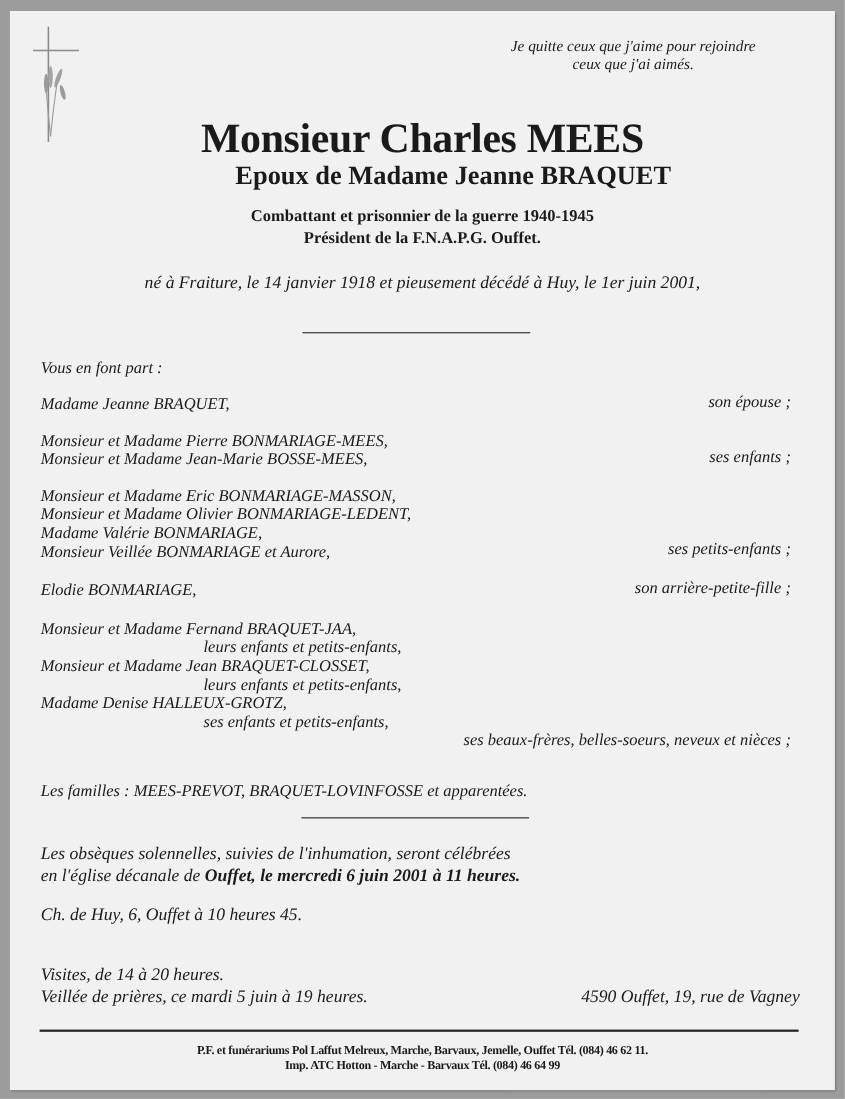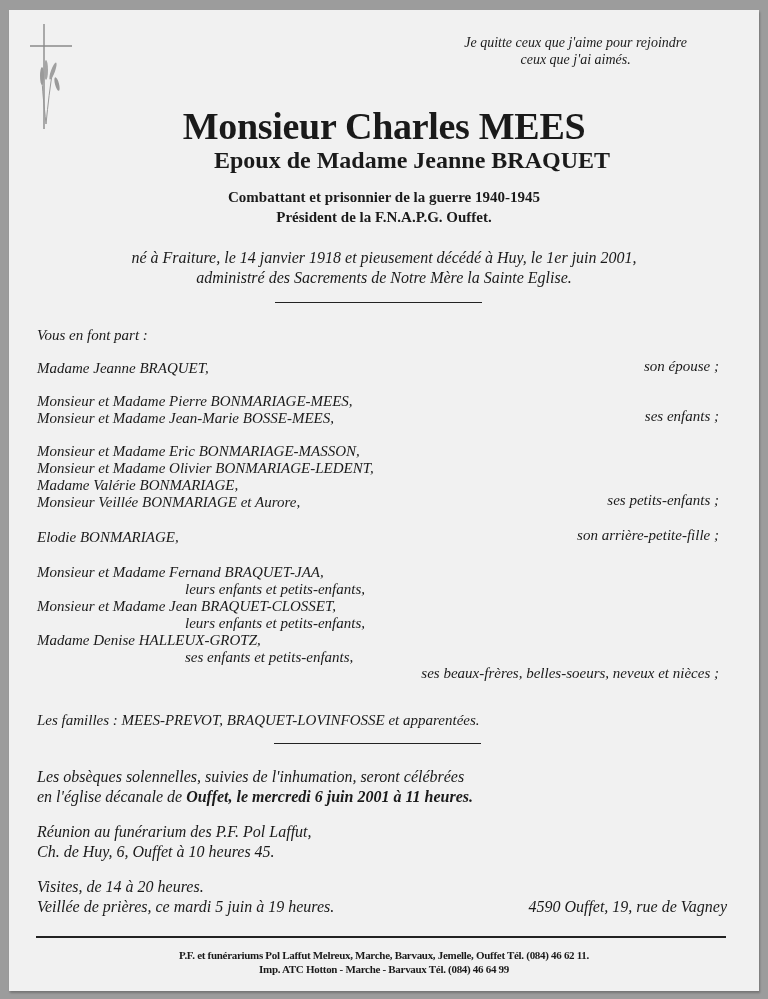--- a/index.html
+++ b/index.html
@@ -48,21 +48,20 @@
   </div>
 
   <div class="abs name">Monsieur Charles MEES</div>
   <div class="abs spouse">Epoux de Madame Jeanne BRAQUET</div>
   <div class="abs titles">
     <div>Combattant et prisonnier de la guerre 1940-1945</div>
     <div>Président de la F.N.A.P.G. Ouffet.</div>
   </div>
   <div class="abs birth">
     <div>né à Fraiture, le 14 janvier 1918 et pieusement décédé à Huy, le 1er juin 2001,</div>
-    <div>administré des Sacrements de Notre Mère la Sainte Eglise.</div>
   </div>
 
   <div class="rule" style="left:266px; top:292px; width:207px;"></div>
 
   <div class="abs txt" style="left:28px; top:317px;">Vous en font part :</div>
 
   <div class="abs txt" style="left:28px; top:350px;">
     <div>Madame Jeanne BRAQUET,</div>
   </div>
   <div class="abs rel" style="top:348px;">son épouse ;</div>
@@ -99,21 +98,20 @@
   <div class="abs txt" style="left:28px; top:702px;">Les familles : MEES-PREVOT, BRAQUET-LOVINFOSSE et apparentées.</div>
 
   <div class="rule" style="left:265px; top:733px; width:207px;"></div>
 
   <div class="abs body-lg" style="left:28px; top:757px;">
     <div>Les obsèques solennelles, suivies de l'inhumation, seront célébrées</div>
     <div><span>en l'église décanale de </span><span class="b">Ouffet, le mercredi 6 juin 2001 à 11 heures.</span></div>
   </div>
 
   <div class="abs body-lg" style="left:28px; top:812px;">
-    <div>Réunion au funérarium des P.F. Pol Laffut,</div>
     <div>Ch. de Huy, 6, Ouffet à 10 heures 45.</div>
   </div>
 
   <div class="abs body-lg" style="left:28px; top:867px;">
     <div>Visites, de 14 à 20 heures.</div>
     <div>Veillée de prières, ce mardi 5 juin à 19 heures.</div>
   </div>
   <div class="abs body-lg" style="right:32px; top:887px;">4590 Ouffet, 19, rue de Vagney</div>
 
   <div class="rule" style="left:27px; top:926px; width:690px; height:1.5px;"></div>

